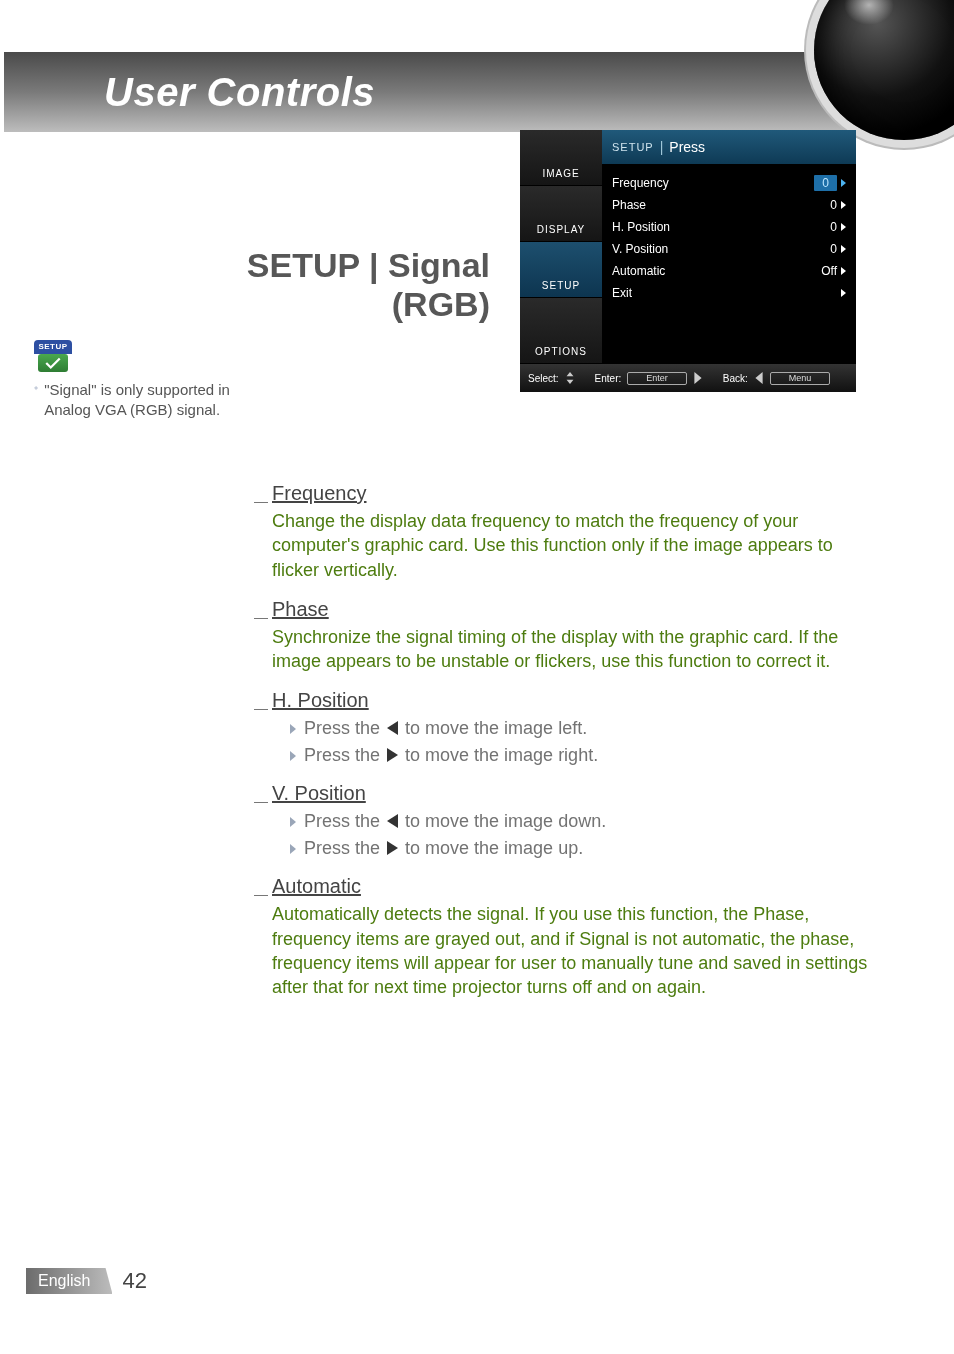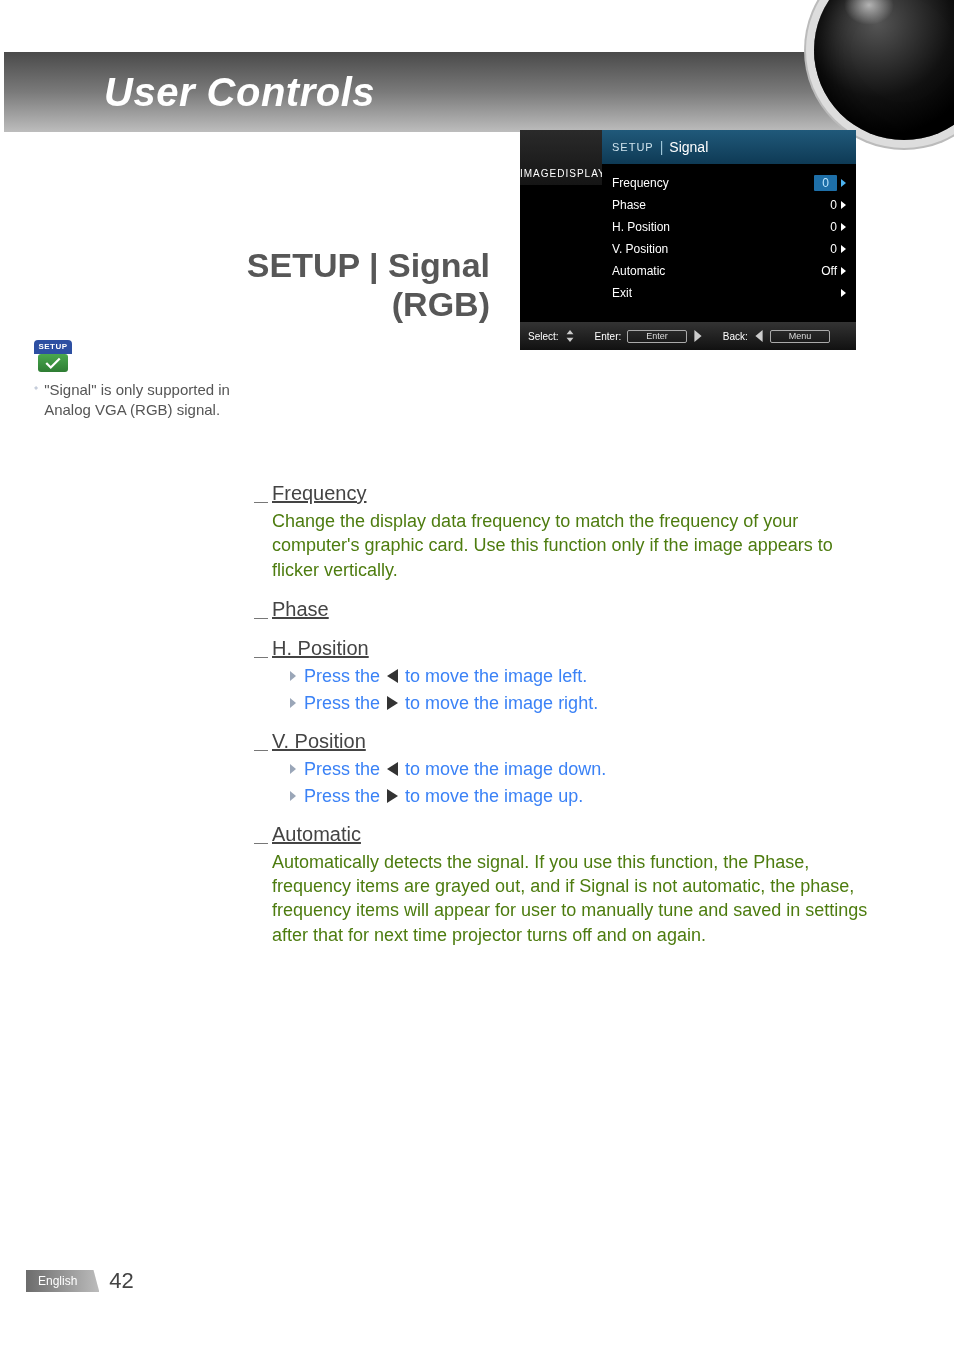--- a/index.html
+++ b/index.html
@@ -113,21 +113,21 @@
     background: #000;
     color: #fff;
     font-size: 12px;
     display: flex;
     flex-direction: column;
   }
   .osd-body { display:flex; }
   .osd-tabs {
     width: 82px;
     display:flex;
-    flex-direction:row;
+    flex-direction:column;
   }
   .osd-tab {
     height: 56px;
     display:flex;
     align-items:flex-end;
     justify-content:center;
     padding-bottom:6px;
     font-size:10px;
     letter-spacing:1px;
     background: linear-gradient(#2a2a2a,#151515);
@@ -231,21 +231,21 @@
     color: #4d7c0f;
     line-height: 1.35;
     margin: 4px 0 0 18px;
   }
   .bullet-list { margin: 4px 0 0 36px; }
   .bullet-row {
     display:flex;
     align-items:center;
     gap:8px;
     font-size:18px;
-    color:#3b82f6;
+    color:#737373;
     margin:6px 0;
   }
   .bullet-row .chev {
     width:0;height:0;
     border-top:5px solid transparent;
     border-bottom:5px solid transparent;
     border-left:6px solid #9aa6b8;
   }
   .inline-tri-left, .inline-tri-right {
     display:inline-block;
@@ -268,21 +268,21 @@
   
   .page-footer {
     position:absolute;
     bottom:60px; left:26px;
     display:flex;
     align-items:center;
   }
   .lang-pill {
     background: linear-gradient(to right,#6c6c6c,#bcbcbc);
     color:#fff;
-    font-size:12px;
+    font-size:16px;
     padding:4px 22px 4px 12px;
     clip-path: polygon(0 0, 92% 0, 100% 100%, 0 100%);
   }
   .page-num {
     font-size:22px;
     color:#444;
     margin-left:10px;
   }
 </style>
 </head>
@@ -320,21 +320,21 @@
     <div class="osd-tabs">
       <div class="osd-tab">IMAGE</div>
       <div class="osd-tab">DISPLAY</div>
       <div class="osd-tab active">SETUP</div>
       <div class="osd-tab options">OPTIONS</div>
     </div>
     <div class="osd-main">
       <div class="osd-title-row">
         <span class="osd-breadcrumb-parent">SETUP</span>
         <span class="osd-breadcrumb-sep">|</span>
-        <span>Signal</span>
+        <span>Press</span>
       </div>
       <div class="osd-rows">
         <div class="osd-row selected">
           <span class="label">Frequency</span>
           <span class="val"><span class="val-box">0</span></span>
           <span class="arrow"></span>
         </div>
         <div class="osd-row">
           <span class="label">Phase</span>
           <span class="val">0</span>
@@ -383,20 +383,21 @@
     <span class="key">Menu</span>
   </div>
 </div>
 
 <div class="content">
 
   <div class="item-heading">Frequency</div>
   <div class="item-body">Change the display data frequency to match the frequency of your computer's graphic card. Use this function only if the image appears to flicker vertically.</div>
 
   <div class="item-heading">Phase</div>
+  <div class="item-body">Synchronize the signal timing of the display with the graphic card. If the image appears to be unstable or flickers, use this function to correct it.</div>
 
   <div class="item-heading">H. Position</div>
   <div class="bullet-list">
     <div class="bullet-row">
       <span class="chev"></span>
       <span><span>Press the </span><span class="inline-tri-left"></span><span> to move the image left.</span></span>
     </div>
     <div class="bullet-row">
       <span class="chev"></span>
       <span><span>Press the </span><span class="inline-tri-right"></span><span> to move the image right.</span></span>

